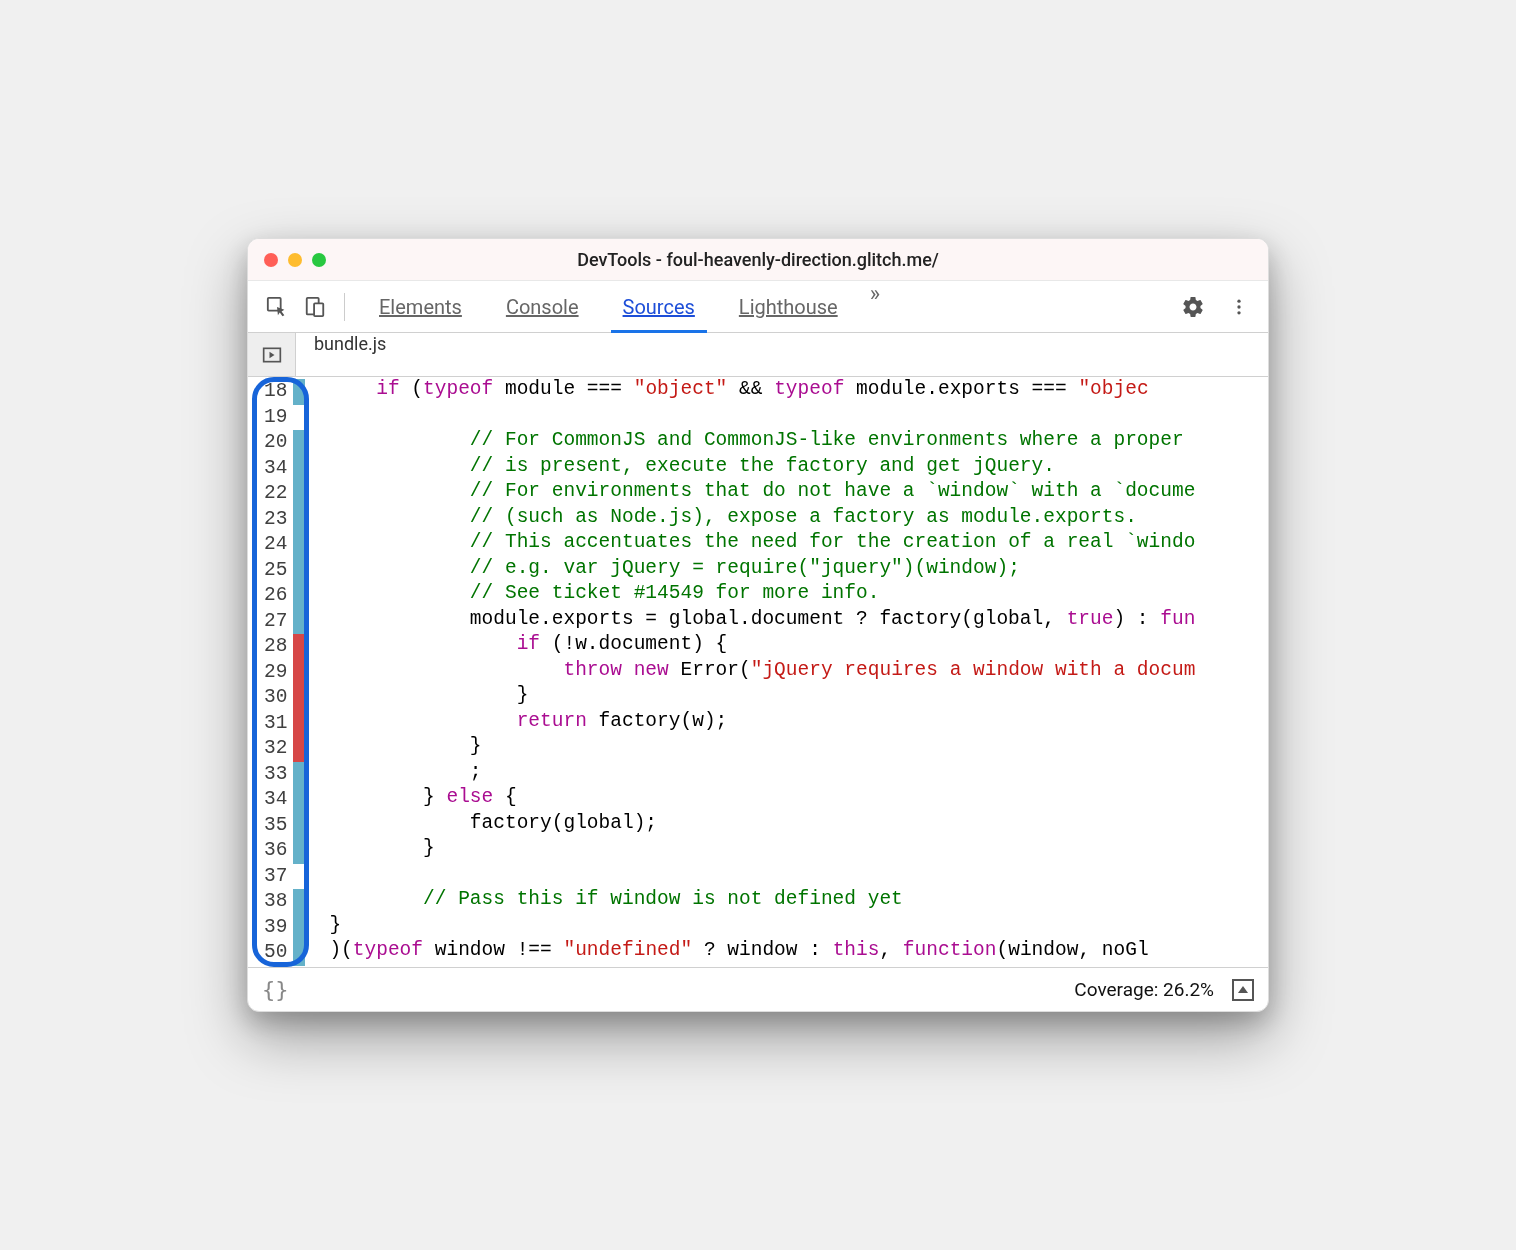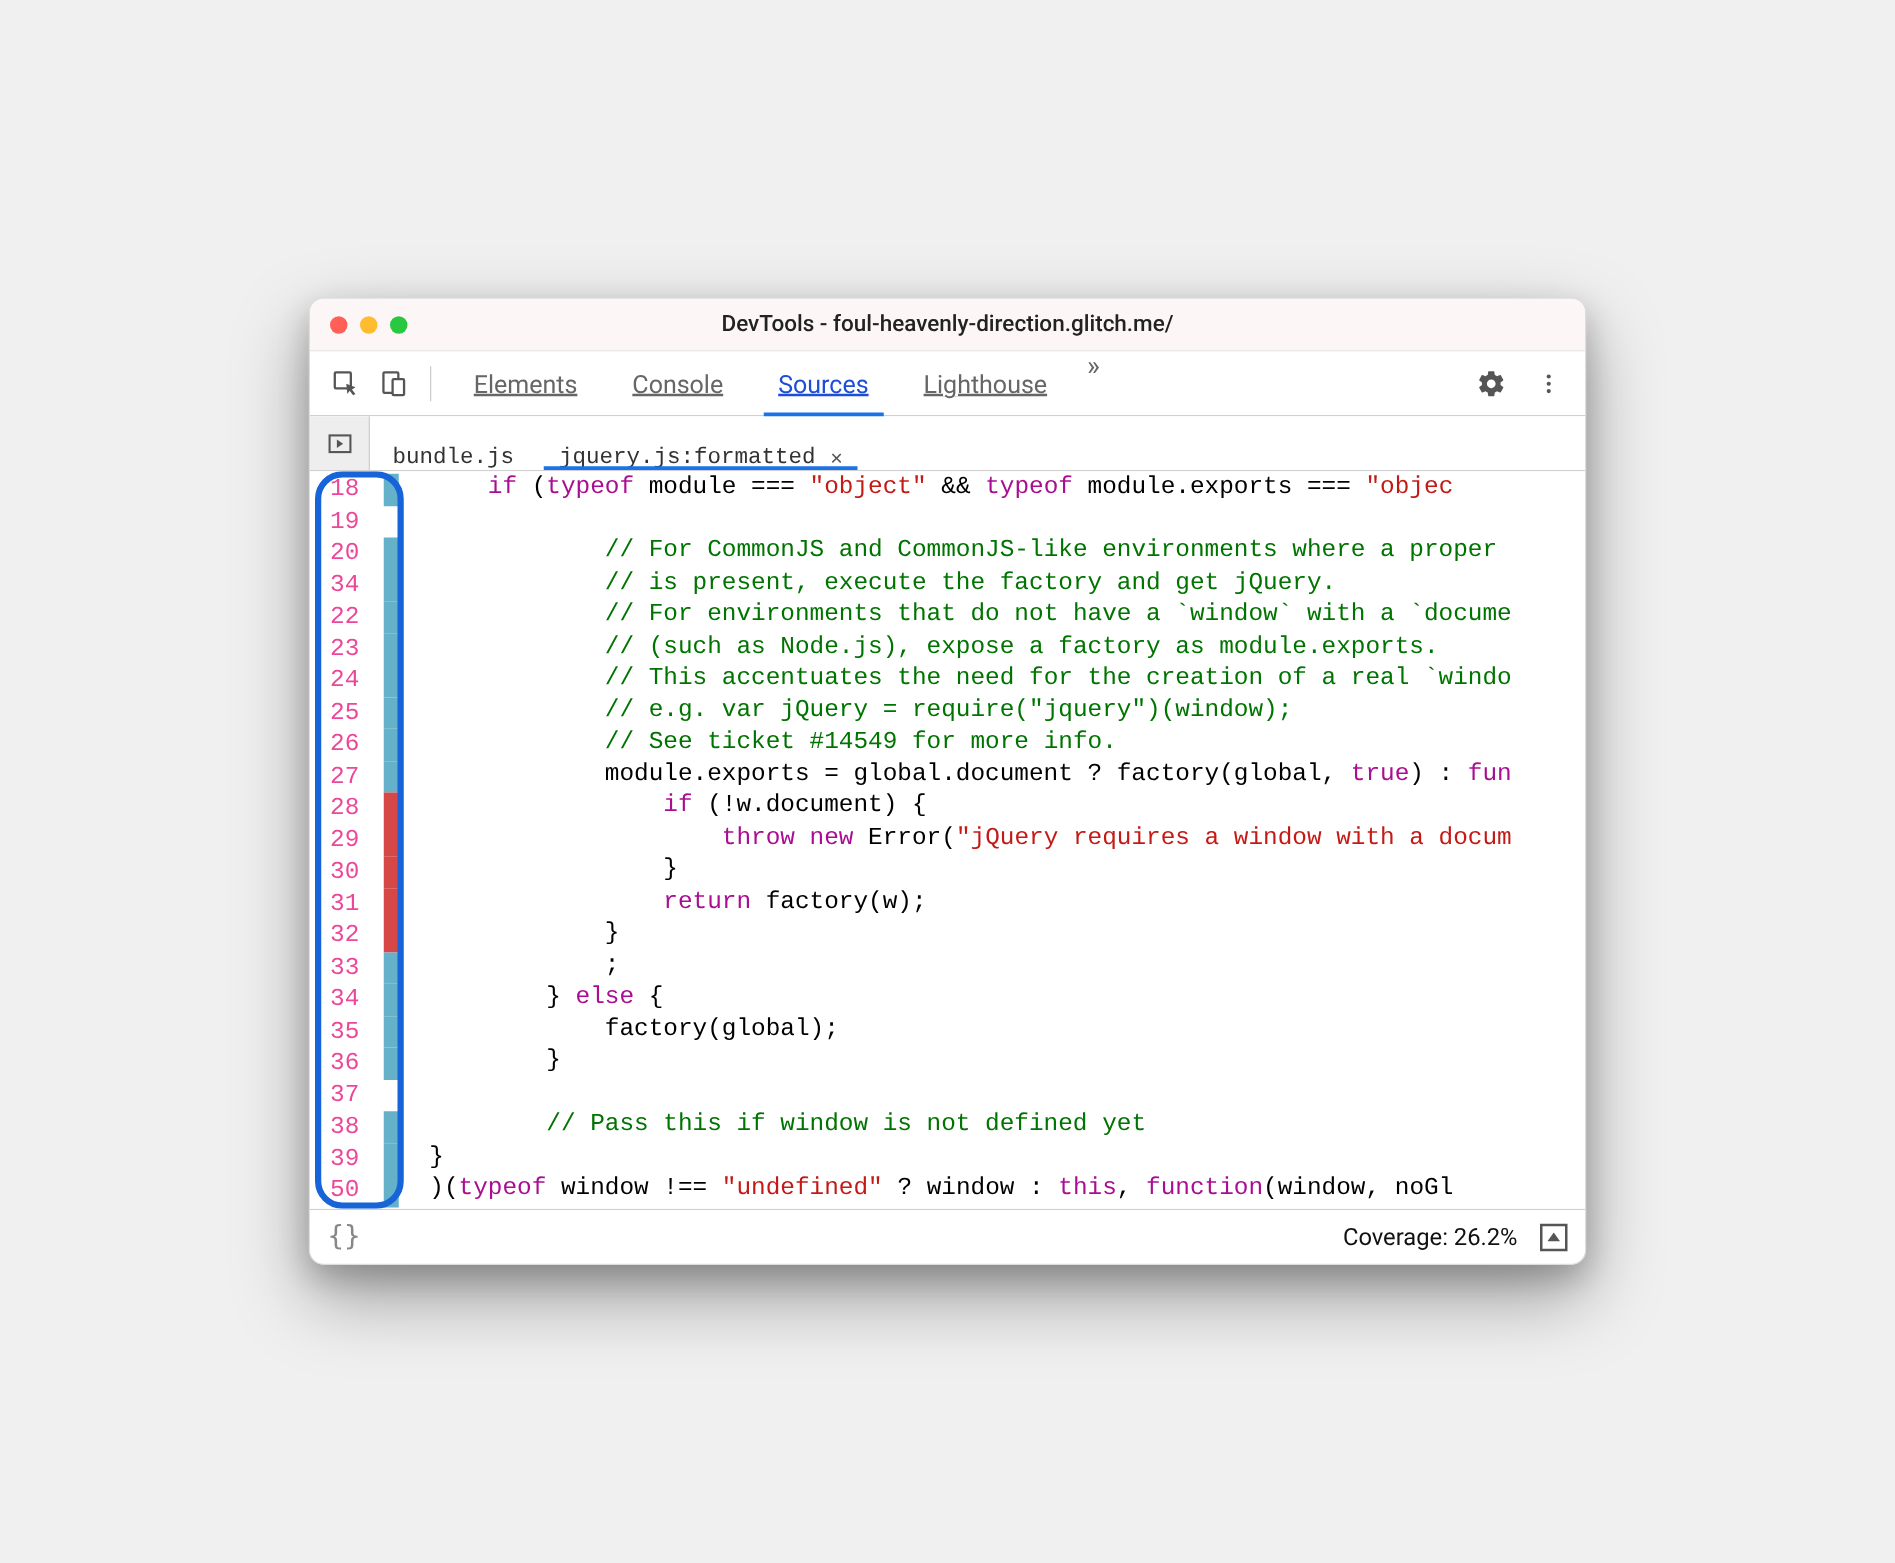--- a/index.html
+++ b/index.html
@@ -85,27 +85,26 @@
   width: 48px;
   display: flex;
   align-items: center;
   justify-content: center;
   background: #eee;
   border-right: 1px solid #d0d0d0;
 }
 .subtab {
   padding: 0 18px;
   display: flex;
-  align-items: flex-end;
+  align-items: flex-start;
   gap: 10px;
   font-size: 18px;
   color: #333;
   cursor: pointer;
   position: relative;
-  font-family: Liberation Mono, monospace;
 }
 .subtab.active::after {
   content: '';
   position: absolute;
   bottom: 0; left: 6px; right: 6px;
   height: 3px;
   background: #1a73e8;
 }
 .subtab .close { font-size: 16px; color: #555; cursor: pointer; margin-left: 2px; }
 
@@ -128,22 +127,22 @@
 }
 .highlight-box {
   position: absolute;
   top: 0; left: 4px; right: 2px; bottom: 0;
   border: 5px solid #1764d9;
   border-radius: 22px;
   pointer-events: none;
 }
 .line-numbers {
   text-align: left;
-  color: #ec4899;
-  padding: 0 20px 0 10px;
+  color: #404040;
+  padding: 0 6px 0 10px;
   user-select: none;
 }
 .line-numbers div { height: 25.5px; }
 .cov-col {
   width: 12px;
 }
 .cov-col div { height: 25.5px; width: 12px; }
 .cov-blue { background: #64b1c9; }
 .cov-red { background: #d64747; }
 .cov-none { background: transparent; }
@@ -226,24 +225,20 @@
 
   <div class="subtabs">
     <div class="subtab-icon">
       <svg width="20" height="20" viewBox="0 0 24 24" fill="none" stroke="#555" stroke-width="2">
           <rect x="2" y="4" width="20" height="16"></rect>
           <path d="M9 8 l6 4 -6 4 z" fill="#555" stroke="none"></path>
         </svg>
     </div>
     <div class="subtab">
       <span>bundle.js</span>
-    </div>
-    <div class="subtab active">
-      <span>jquery.js:formatted</span>
-      <span class="close">✕</span>
     </div>
   </div>
 
   <div class="editor">
     <div class="gutter-wrap">
       <div class="gutter">
         <div class="line-numbers" id="line-numbers">
             <div>18</div>
             <div>19</div>
             <div>20</div>

